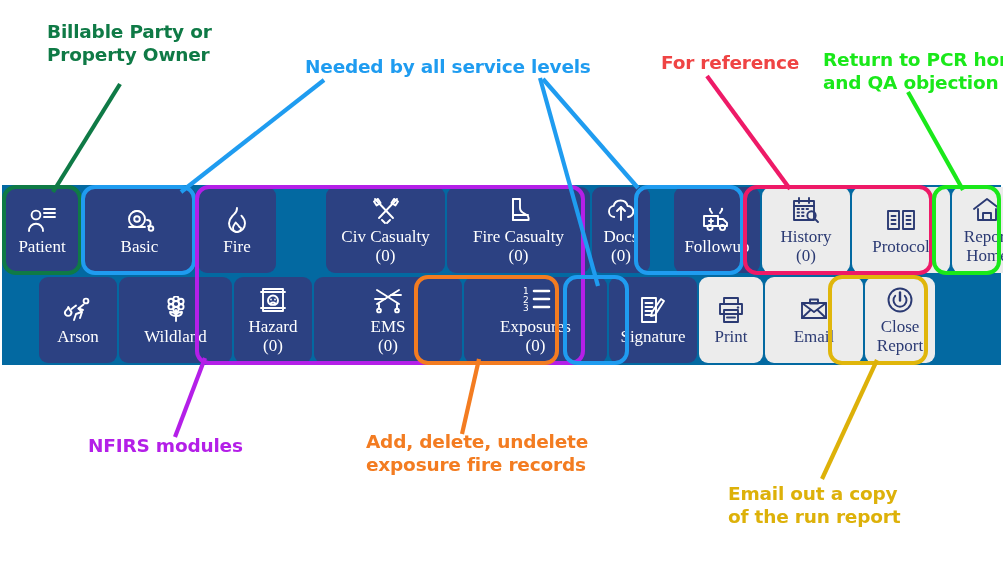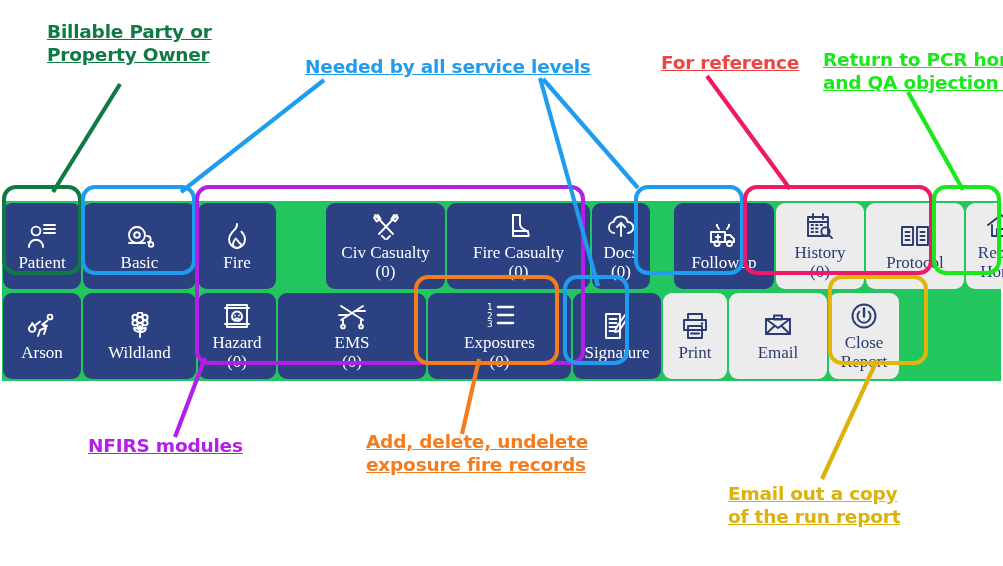--- a/index.html
+++ b/index.html
@@ -18,29 +18,28 @@
   
   .anno-text{
     position:absolute;
     font-family:"DejaVu Sans", sans-serif;
     font-weight:bold;
     font-size:18.5px;
     line-height:23px;
     letter-spacing:-0.2px;
     white-space:pre;
     z-index:6;
-    text-decoration:underline;
   }
 
   
   #toolbar{
     position:absolute;
-    left:2px;top:201px;
+    left:2px;top:185px;
     width:999px;
-    background:#22c55e;
+    background:#0369a1;
     z-index:1;
   }
   .row{display:flex;flex-direction:row;height:90px;}
   .cell{
     position:relative;
     box-sizing:border-box;
     flex:0 0 auto;
     padding:2px 1px;
     display:flex;
   }
@@ -161,21 +160,21 @@
               <svg width="28" height="28" viewBox="0 0 28 28">
                 <path d="M7.2 21a5.6 5.6 0 0 1-.6-11.1A7.2 7.2 0 0 1 20.6 10a5.5 5.5 0 0 1 .4 11" stroke="currentColor" fill="none" stroke-width="1.9" stroke-linecap="round" stroke-linejoin="round"></path>
                 <path d="M14 24V11" stroke="currentColor" fill="none" stroke-width="1.9" stroke-linecap="round" stroke-linejoin="round"></path>
                 <path d="M10 15l4-4 4 4" stroke="currentColor" fill="none" stroke-width="1.9" stroke-linecap="round" stroke-linejoin="round"></path>
               </svg>
             </span>
             <span class="lbl">Docs</span>
             <span class="cnt">(0)</span>
           </div>
         </div>
-        <div class="cell" style="width: 124px; padding-left: 23px;">
+        <div class="cell" style="width: 110px; padding-left: 23px;">
           <div class="btn dark">
             <span class="ico">
               <svg width="32" height="28" viewBox="0 0 32 28">
                 <path d="M9 4l2 3M21 4l-2 3" stroke="currentColor" fill="none" stroke-width="1.9" stroke-linecap="round" stroke-linejoin="round"></path>
                 <circle cx="9" cy="3" r="1.2" fill="currentColor"></circle>
                 <circle cx="21" cy="3" r="1.2" fill="currentColor"></circle>
                 <path d="M3 10h14v10H3z" stroke="currentColor" fill="none" stroke-width="1.9" stroke-linecap="round" stroke-linejoin="round"></path>
                 <path d="M17 13h5l4 4v3h-9z" stroke="currentColor" fill="none" stroke-width="1.9" stroke-linecap="round" stroke-linejoin="round"></path>
                 <circle cx="9" cy="21.5" r="2.6" stroke="currentColor" fill="none" stroke-width="1.9" stroke-linecap="round" stroke-linejoin="round"></circle>
                 <circle cx="21.5" cy="21.5" r="2.6" stroke="currentColor" fill="none" stroke-width="1.9" stroke-linecap="round" stroke-linejoin="round"></circle>
@@ -220,21 +219,21 @@
                 <path d="M2 13L15 3l13 10" stroke="currentColor" fill="none" stroke-width="1.9" stroke-linecap="round" stroke-linejoin="round"></path>
                 <path d="M6 13v11h18V13" stroke="currentColor" fill="none" stroke-width="1.9" stroke-linecap="round" stroke-linejoin="round"></path>
                 <path d="M11 24v-7h8v7" stroke="currentColor" fill="none" stroke-width="1.9" stroke-linecap="round" stroke-linejoin="round"></path>
               </svg>
             </span>
             <span class="lbl">Report Home</span>
           </div>
         </div>
       </div>
     <div class="row" id="row2">
-        <div class="cell" style="width: 80px;">
+        <div class="cell" style="width: 80px; margin-left: 36px;">
           <div class="btn dark">
             <span class="ico">
               <svg width="32" height="28" viewBox="0 0 32 28">
                 <circle cx="24" cy="5" r="2.4" stroke="currentColor" fill="none" stroke-width="1.9" stroke-linecap="round" stroke-linejoin="round"></circle>
                 <path d="M21.5 8.5l-5 4 3.5 3.5-2 6" stroke="currentColor" fill="none" stroke-width="1.9" stroke-linecap="round" stroke-linejoin="round"></path>
                 <path d="M19.5 16L14 18l-2 6" stroke="currentColor" fill="none" stroke-width="1.9" stroke-linecap="round" stroke-linejoin="round"></path>
                 <path d="M16.5 12.5l4.5 1.5" stroke="currentColor" fill="none" stroke-width="1.9" stroke-linecap="round" stroke-linejoin="round"></path>
                 <path d="M14 9.5L9.5 13" stroke="currentColor" fill="none" stroke-width="1.9" stroke-linecap="round" stroke-linejoin="round"></path>
                 <path d="M8 14c1.6 1.4 1.8 3.4.6 4.8-1.3 1.4-3.6 1.4-4.9 0-1-1.1-1-2.6-.2-3.8 1-1.4 2.4-1.8 2.8-4 .9 1.4 1.2 2.2 1.7 3z" stroke="currentColor" fill="none" stroke-width="1.9" stroke-linecap="round" stroke-linejoin="round"></path>
               </svg>

